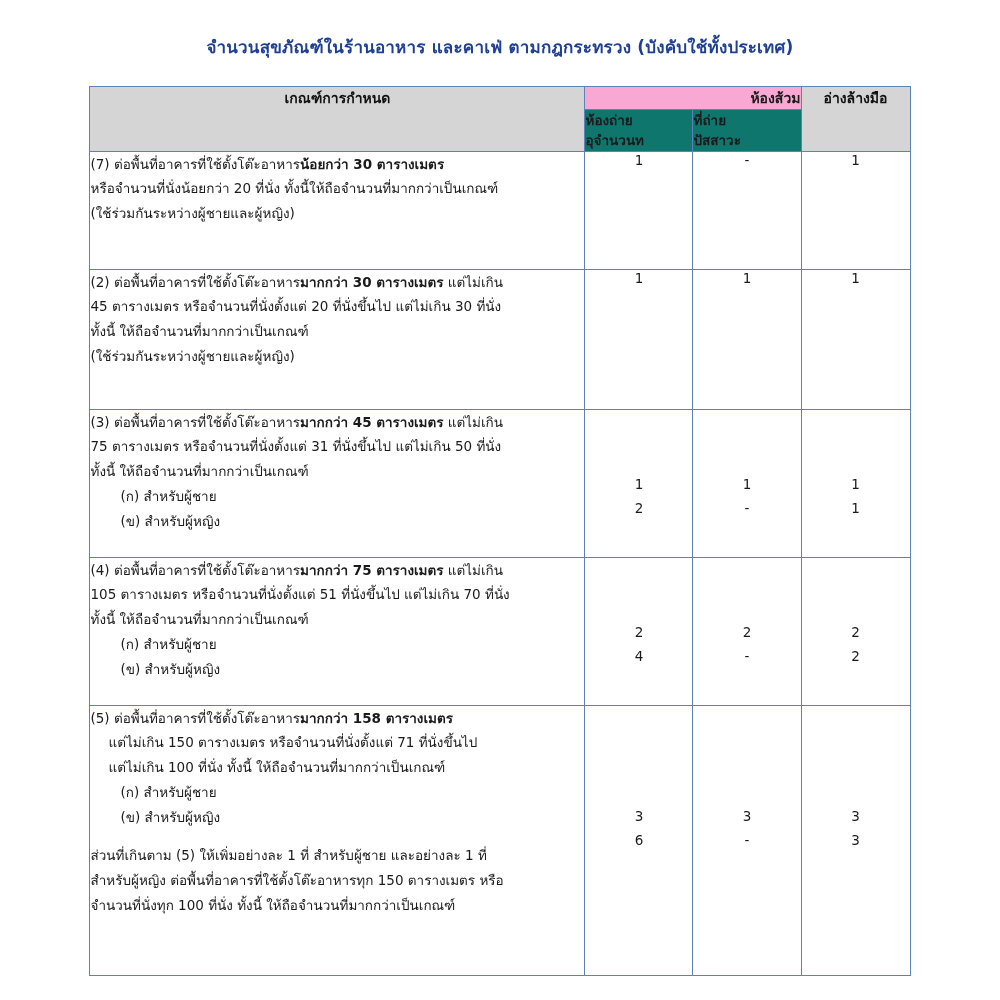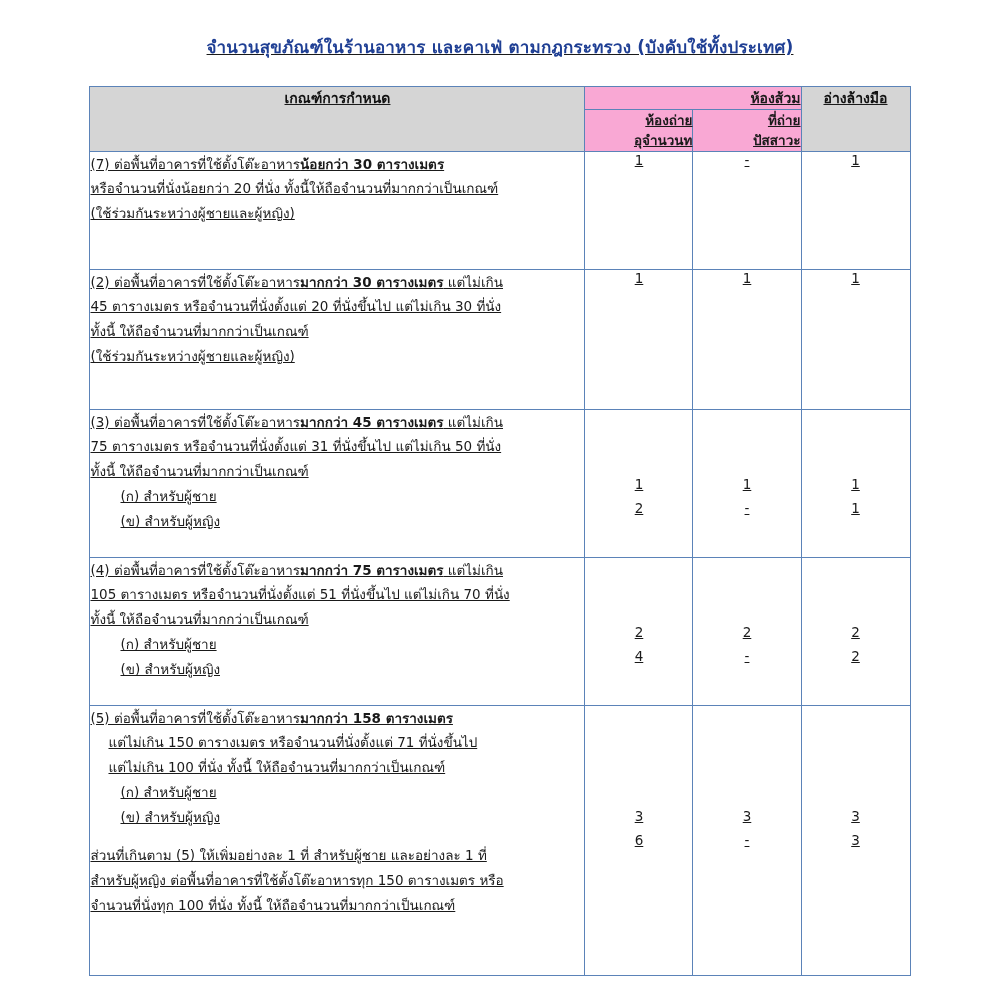--- a/index.html
+++ b/index.html
@@ -12,21 +12,20 @@
     background: #ffffff;
     font-family: "DejaVu Sans", "Liberation Sans", sans-serif;
     color: #1a1a1a;
     overflow: hidden;
   }
   .page {
     position: relative;
     width: 1000px;
     height: 1000px;
     box-sizing: border-box;
-    text-decoration: underline;
   }
   .doc-title {
     text-align: center;
     color: #1f3f94;
     font-size: 17px;
     font-weight: bold;
     padding-top: 33px;
     padding-bottom: 16px;
     letter-spacing: 0.2px;
   }
@@ -52,22 +51,22 @@
     font-size: 14px;
   }
   .hdr-group {
     background: #f9a8d4;
     text-align: right;
     font-weight: bold;
     padding: 6px 4px;
     font-size: 14px;
   }
   .hdr-sub {
-    background: #f9a8d4;
-    text-align: right;
+    background: #0f766e;
+    text-align: left;
     font-weight: bold;
     padding: 5px 3px;
     font-size: 13.5px;
     line-height: 1.5;
     vertical-align: middle;
   }
   .crit-cell {
     padding: 12px 10px 12px 14px;
     line-height: 1.85;
     font-size: 13.5px;

